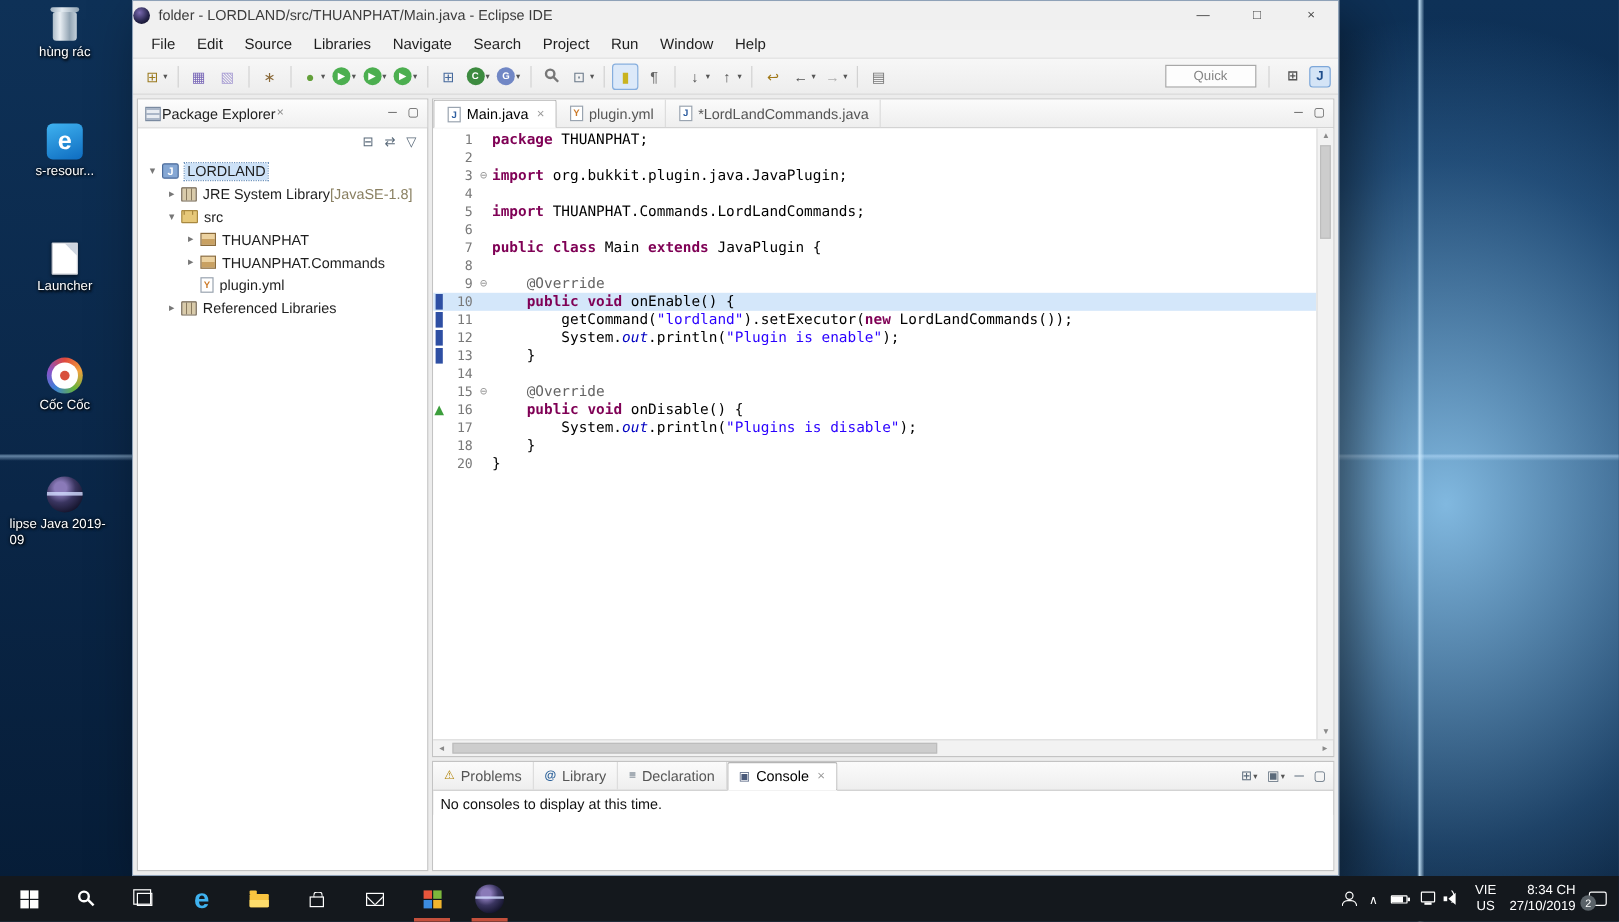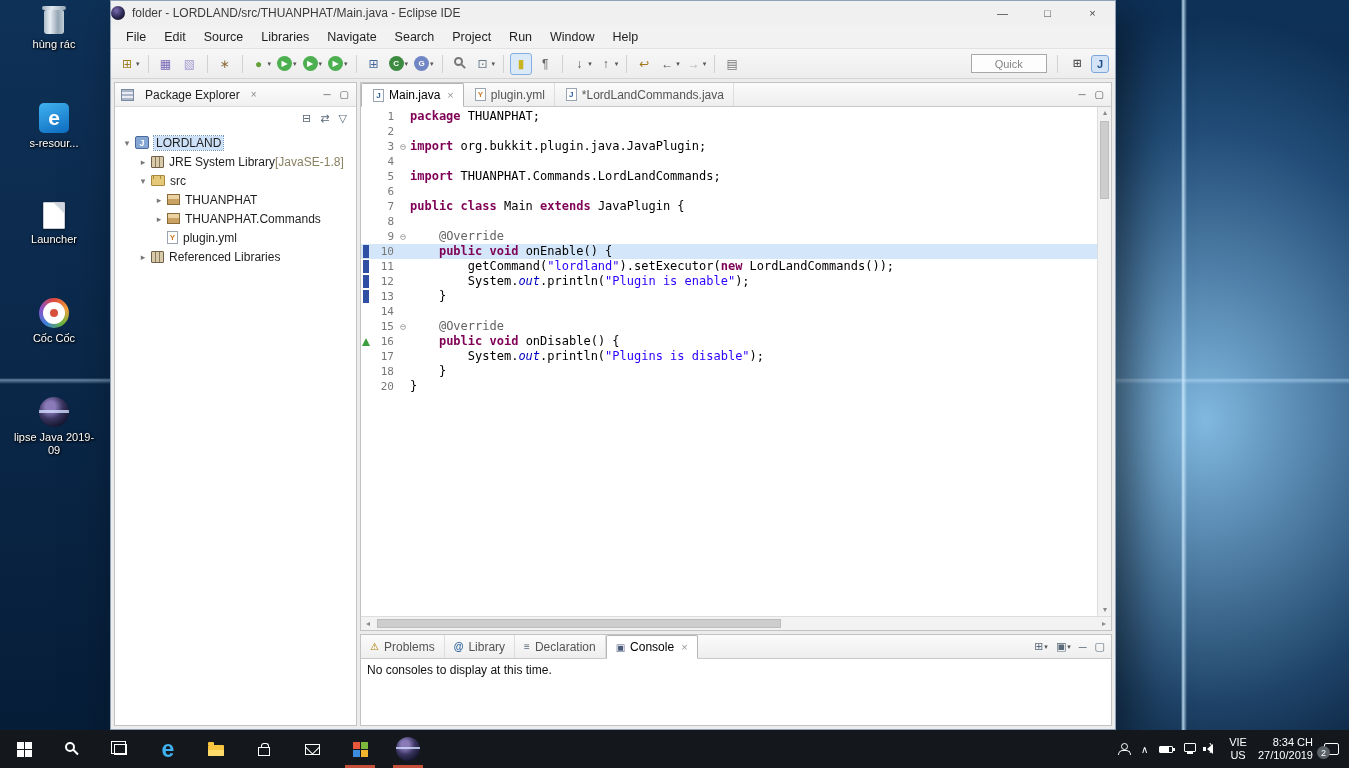--- a/index.html
+++ b/index.html
@@ -13,21 +13,21 @@
       linear-gradient(90deg, transparent 1181px, rgba(205,235,255,.85) 1183px, transparent 1187px),
       linear-gradient(180deg, transparent 378px, rgba(190,225,255,.5) 380px, transparent 384px),
       radial-gradient(ellipse 430px 520px at 1205px 420px, rgba(150,210,250,.85), rgba(90,160,220,.28) 55%, transparent 78%),
       linear-gradient(108deg, transparent 40%, rgba(120,180,235,.28) 46%, rgba(120,180,235,.10) 53%, transparent 58%),
       linear-gradient(70deg, transparent 52%, rgba(100,165,225,.22) 60%, transparent 68%),
       linear-gradient(180deg,#0e3157 0%,#0a2647 55%,#061c36 100%);}
 
   
   .dicons{position:absolute;left:4px;top:6px;width:100px;display:flex;flex-direction:column;}
   .dicon{display:flex;flex-direction:column;align-items:center;margin-bottom:52px;cursor:default;}
-  .dicon .dlabel{margin-top:4px;max-width:92px;color:#fff;font-size:11px;text-align:center;
+  .dicon .dlabel{margin-top:4px;max-width:92px;color:#fff;font-size:11px;text-align:left;
     text-shadow:1px 1px 2px #000,0 0 3px #000;line-height:13px;}
   .rbin{width:20px;height:24px;border-radius:2px 2px 3px 3px;position:relative;margin-top:4px;
     background:linear-gradient(90deg,#aebdc9,#e8eef3 30%,#93a5b4 70%,#c4d0da);}
   .rbin::before{content:"";position:absolute;top:-4px;left:-2px;right:-2px;height:4px;border-radius:2px;
     background:linear-gradient(90deg,#9fb0bf,#e2eaf0 40%,#8fa2b2);}
   .edgesq{width:30px;height:30px;border-radius:5px;display:flex;align-items:center;justify-content:center;
     background:linear-gradient(160deg,#3fb2f0,#0e6cc0);color:#fff;font-size:21px;font-weight:bold;}
   .cocc{width:30px;height:30px;border-radius:50%;position:relative;
     background:conic-gradient(#e0483c,#f0a03c,#68b43c,#3c80d8,#8a52c8,#e0483c);}
   .cocc::after{content:"";position:absolute;inset:4px;background:#fff;border-radius:50%;}
@@ -66,21 +66,21 @@
   .mag{width:9px;height:9px;border:2px solid #777;border-radius:50%;position:relative;margin:0 4px 4px 1px;}
   .mag::after{content:"";position:absolute;width:6px;height:2px;background:#777;transform:rotate(45deg);right:-5px;bottom:-3px;}
   .qa{width:76px;height:19px;border:1px solid #a8a8a8;background:#fdfdfd;font-size:11px;padding:0 23px;color:#333;}
   .qa::placeholder{color:#858585;}
   .pbtn{padding:2px 5px;border-radius:3px;font-size:11px;font-weight:bold;}
   .pbtn.active{background:#d4e4f6;border:1px solid #7da7d9;}
 
   
   .mainarea{flex:1;display:flex;gap:3px;padding:3px;background:#ececec;min-height:0;}
   .explorer{width:243px;flex:none;background:#fff;border:1px solid #c3c3c3;display:flex;flex-direction:column;}
-  .exp-header{height:24px;display:flex;align-items:center;gap:11px;padding:0 4px 0 6px;flex:none;
+  .exp-header{height:24px;display:flex;align-items:center;gap:1px;padding:0 4px 0 6px;flex:none;
     background:linear-gradient(#fdfdfd,#f0f0f0);border-bottom:1px solid #dadada;}
   .exp-hicon{width:13px;height:12px;border:1px solid #7a8aa0;flex:none;
     background:repeating-linear-gradient(180deg,#aab6c8 0 2px,#e8ecf2 2px 4px);}
   .exp-title{font-size:12px;color:#222;}
   .exp-close{color:#888;font-size:10px;}
   .exp-hbtns{margin-left:auto;display:flex;gap:9px;padding-right:3px;}
   .hbtn{font-size:10px;color:#555;}
   .exp-toolbar{height:22px;display:flex;align-items:center;justify-content:flex-end;gap:9px;padding-right:9px;flex:none;}
   .vbtn{font-size:11px;color:#5a6a7a;display:inline-flex;align-items:center;}
   .tree{flex:1;padding-top:4px;overflow:hidden;}

